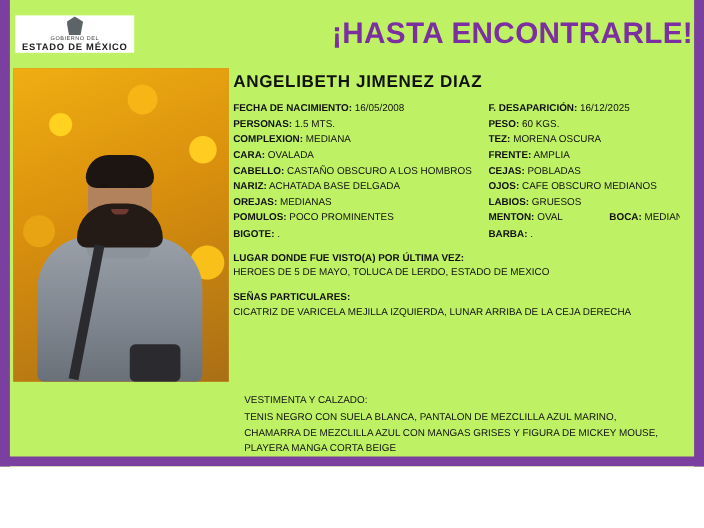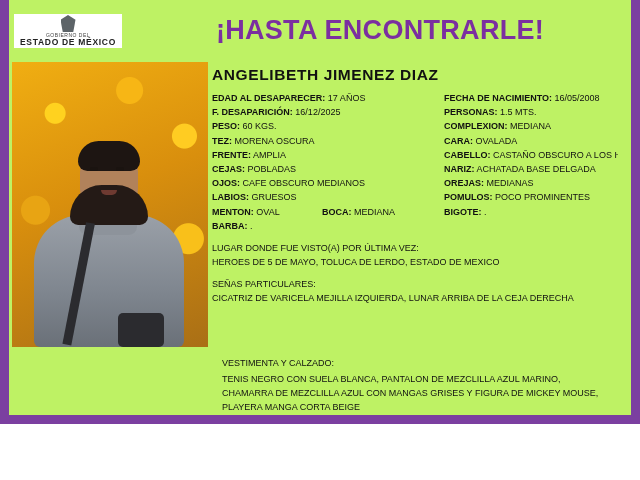--- a/index.html
+++ b/index.html
@@ -43,21 +43,21 @@
   .logo .l1 {
     font-size: 5px; letter-spacing: .5px; color: #3f3f3f;
   }
   .logo .l2 {
     font-size: 8.5px; font-weight: bold; letter-spacing: .7px; color: #222;
   }
   .headline {
     position: absolute;
     left: 130px; top: 15px;
     width: 500px;
-    text-align: center;
+    text-align: right;
     font-size: 27px;
     font-weight: bold;
     color: #7b2fa0;
     letter-spacing: .3px;
   }
 
   
   .photo {
     position: absolute;
     left: 12px; top: 62px;
@@ -172,21 +172,21 @@
   }
   .lbl { font-weight: bold; }
   .val { font-weight: normal; }
 
   .block {
     margin-top: 9px;
     font-size: 9px;
     line-height: 13.5px;
     color: #111;
   }
-  .block .lbl { font-weight: normal; display: block; }
+  .block .lbl { font-weight: bold; display: block; }
   .block .val { display: block; }
 
   .vest {
     position: absolute;
     left: 222px; top: 356px;
     width: 406px;
     font-size: 9px;
     line-height: 14px;
     color: #111;
   }
@@ -251,21 +251,20 @@
       <div class="mouth"></div>
       <div class="strap"></div>
       <div class="bag"></div>
     </div>
   </div>
 
   <div class="details">
     <div class="name">ANGELIBETH JIMENEZ DIAZ</div>
 
     <div class="grid">
-      <div class="row"><span class="lbl">EDAD AL DESAPARECER:</span> <span class="val">17 AÑOS</span></div>
 
       <div class="row"><span class="lbl">FECHA DE NACIMIENTO:</span> <span class="val">16/05/2008</span></div>
       <div class="row"><span class="lbl">F. DESAPARICIÓN:</span> <span class="val">16/12/2025</span></div>
 
       <div class="row"><span class="lbl">PERSONAS:</span> <span class="val">1.5 MTS.</span></div>
       <div class="row"><span class="lbl">PESO:</span> <span class="val">60 KGS.</span></div>
 
       <div class="row"><span class="lbl">COMPLEXION:</span> <span class="val">MEDIANA</span></div>
       <div class="row"><span class="lbl">TEZ:</span> <span class="val">MORENA OSCURA</span></div>
 

